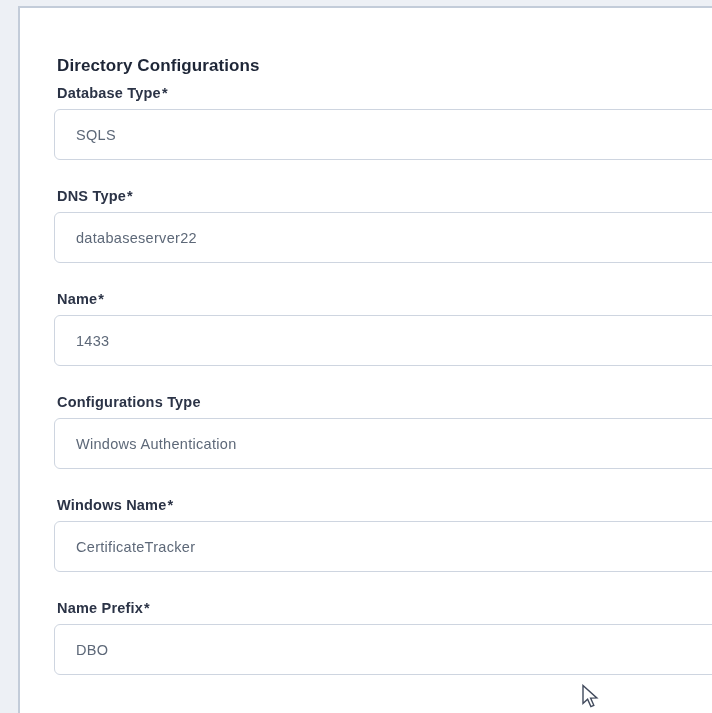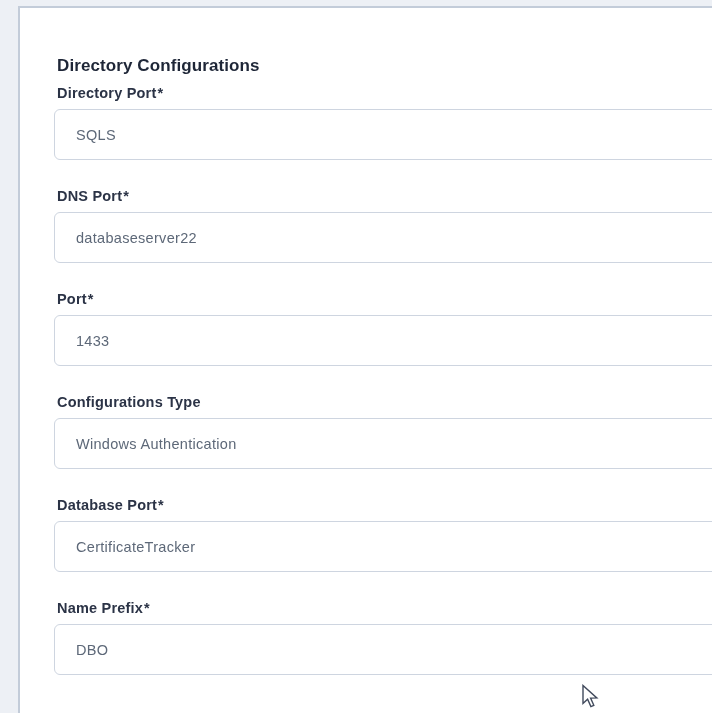--- a/index.html
+++ b/index.html
@@ -76,41 +76,41 @@
 </style>
 </head>
 <body>
 
 <div class="card">
   <div class="card-content">
 
     <h1 class="form-title">Directory Configurations</h1>
 
     <div class="form-group">
-      <label class="field-label"><span>Directory Port</span><span class="required-mark">*</span></label>
+      <label class="field-label"><span>Database Type</span><span class="required-mark">*</span></label>
       <input class="text-input" type="text" value="SQLS" style="">
     </div>
 
     <div class="form-group">
-      <label class="field-label"><span>DNS Port</span><span class="required-mark">*</span></label>
+      <label class="field-label"><span>DNS Type</span><span class="required-mark">*</span></label>
       <input class="text-input" type="text" value="databaseserver22" style="">
     </div>
 
     <div class="form-group">
-      <label class="field-label"><span>Port</span><span class="required-mark">*</span></label>
+      <label class="field-label"><span>Name</span><span class="required-mark">*</span></label>
       <input class="text-input" type="text" value="1433" style="">
     </div>
 
     <div class="form-group">
       <label class="field-label"><span>Configurations Type</span><span class="required-mark"></span></label>
       <input class="text-input" type="text" value="Windows Authentication" style="">
     </div>
 
     <div class="form-group">
-      <label class="field-label"><span>Database Port</span><span class="required-mark">*</span></label>
+      <label class="field-label"><span>Windows Name</span><span class="required-mark">*</span></label>
       <input class="text-input" type="text" value="CertificateTracker" style="">
     </div>
 
     <div class="form-group">
       <label class="field-label"><span>Name Prefix</span><span class="required-mark">*</span></label>
       <input class="text-input" type="text" value="DBO" style="">
     </div>
 
   </div>
 </div>

